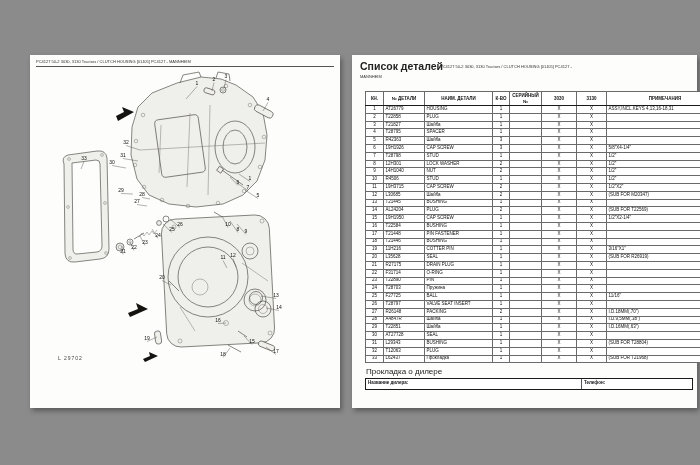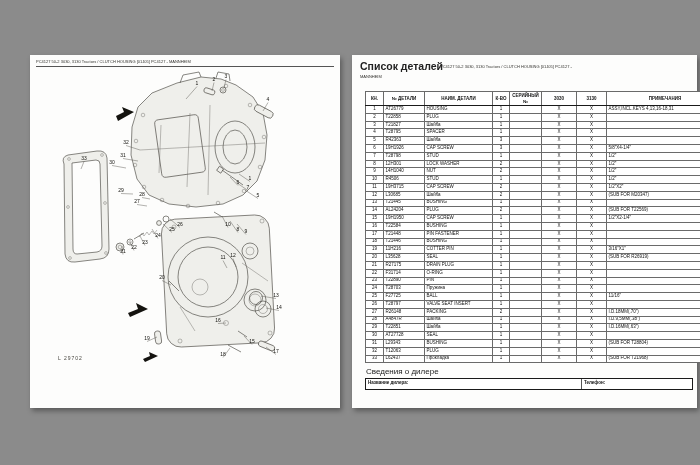--- a/index.html
+++ b/index.html
@@ -576,19 +576,19 @@
               <td class="c3">1</td>
               <td class="c4"></td>
               <td class="c5">X</td>
               <td class="c6">X</td>
               <td class="c7">(SUB FOR T21968)</td>
             </tr>
           </tbody>
       </table>
     </div>
 
-    <div class="dealer-heading">Сведения о дилере</div>
+    <div class="dealer-heading">Прокладка о дилере</div>
     <div class="dealer-box">
       <div class="dealer-name">Название дилера:</div>
       <div class="dealer-phone">Телефон:</div>
     </div>
   </div>
 </div>
 
 </body></html>

